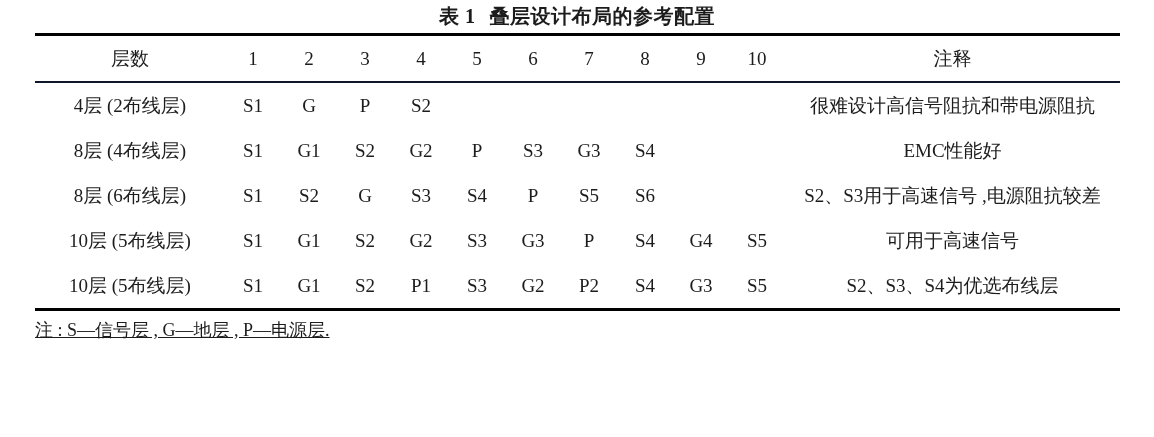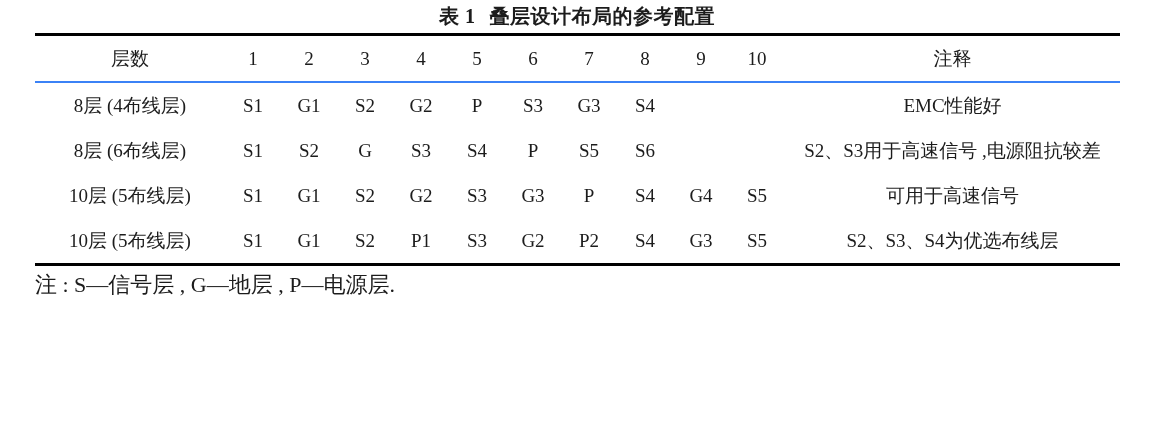--- a/index.html
+++ b/index.html
@@ -14,36 +14,36 @@
     font-weight:bold; font-size:20px; line-height:33px; height:33px;
     letter-spacing:0.5px;
   }
   .table-title .gap { display:inline-block; width:14px; }
   table.stackup {
     border-collapse:collapse; table-layout:fixed;
     margin-left:35px; width:1085px;
   }
   table.stackup thead tr {
     border-top:3px solid #000;
-    border-bottom:2px solid #3b82f6;
+    border-bottom:2px solid #0f172a;
   }
   table.stackup tbody tr.last {
     border-bottom:3px solid #000;
   }
   th, td {
     font-weight:normal; text-align:center; vertical-align:middle;
     font-size:19px; padding:0; height:45px; overflow:hidden; white-space:nowrap;
   }
   thead th { height:45px; }
   col.c-label { width:190px; }
   col.c-num   { width:56px; }
   col.c-note  { width:335px; }
   .footnote {
     margin-left:35px; margin-top:7px;
-    font-size:22px; line-height:24px;
+    font-size:18px; line-height:24px;text-decoration:underline;
   }
 </style>
 </head>
 <body>
 
 <div class="page">
 
   <div class="table-title">
     <span>表 1</span><span class="gap"></span><span>叠层设计布局的参考配置</span>
   </div>
@@ -73,20 +73,34 @@
         <th>5</th>
         <th>6</th>
         <th>7</th>
         <th>8</th>
         <th>9</th>
         <th>10</th>
         <th>注释</th>
       </tr>
     </thead>
     <tbody>
+      <tr>
+        <td>4层 (2布线层)</td>
+        <td>S1</td>
+        <td>G</td>
+        <td>P</td>
+        <td>S2</td>
+        <td></td>
+        <td></td>
+        <td></td>
+        <td></td>
+        <td></td>
+        <td></td>
+        <td>很难设计高信号阻抗和带电源阻抗</td>
+      </tr>
       <tr>
         <td>8层 (4布线层)</td>
         <td>S1</td>
         <td>G1</td>
         <td>S2</td>
         <td>G2</td>
         <td>P</td>
         <td>S3</td>
         <td>G3</td>
         <td>S4</td>

